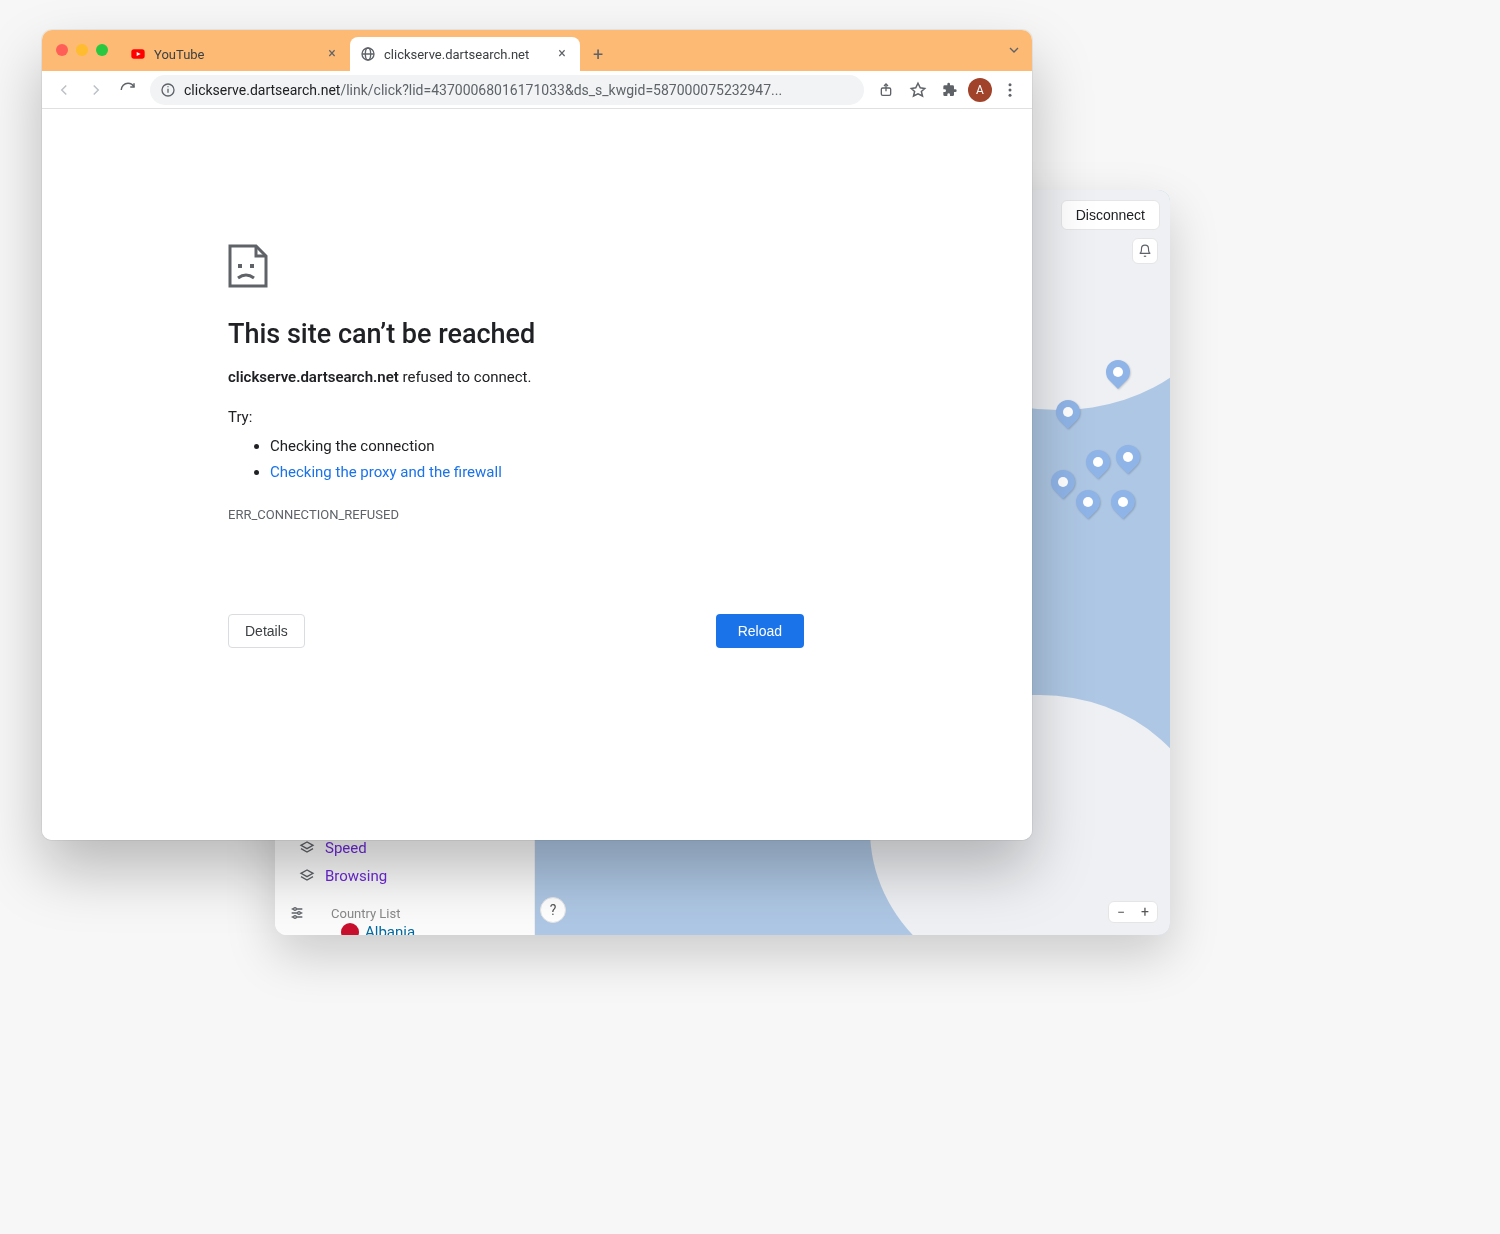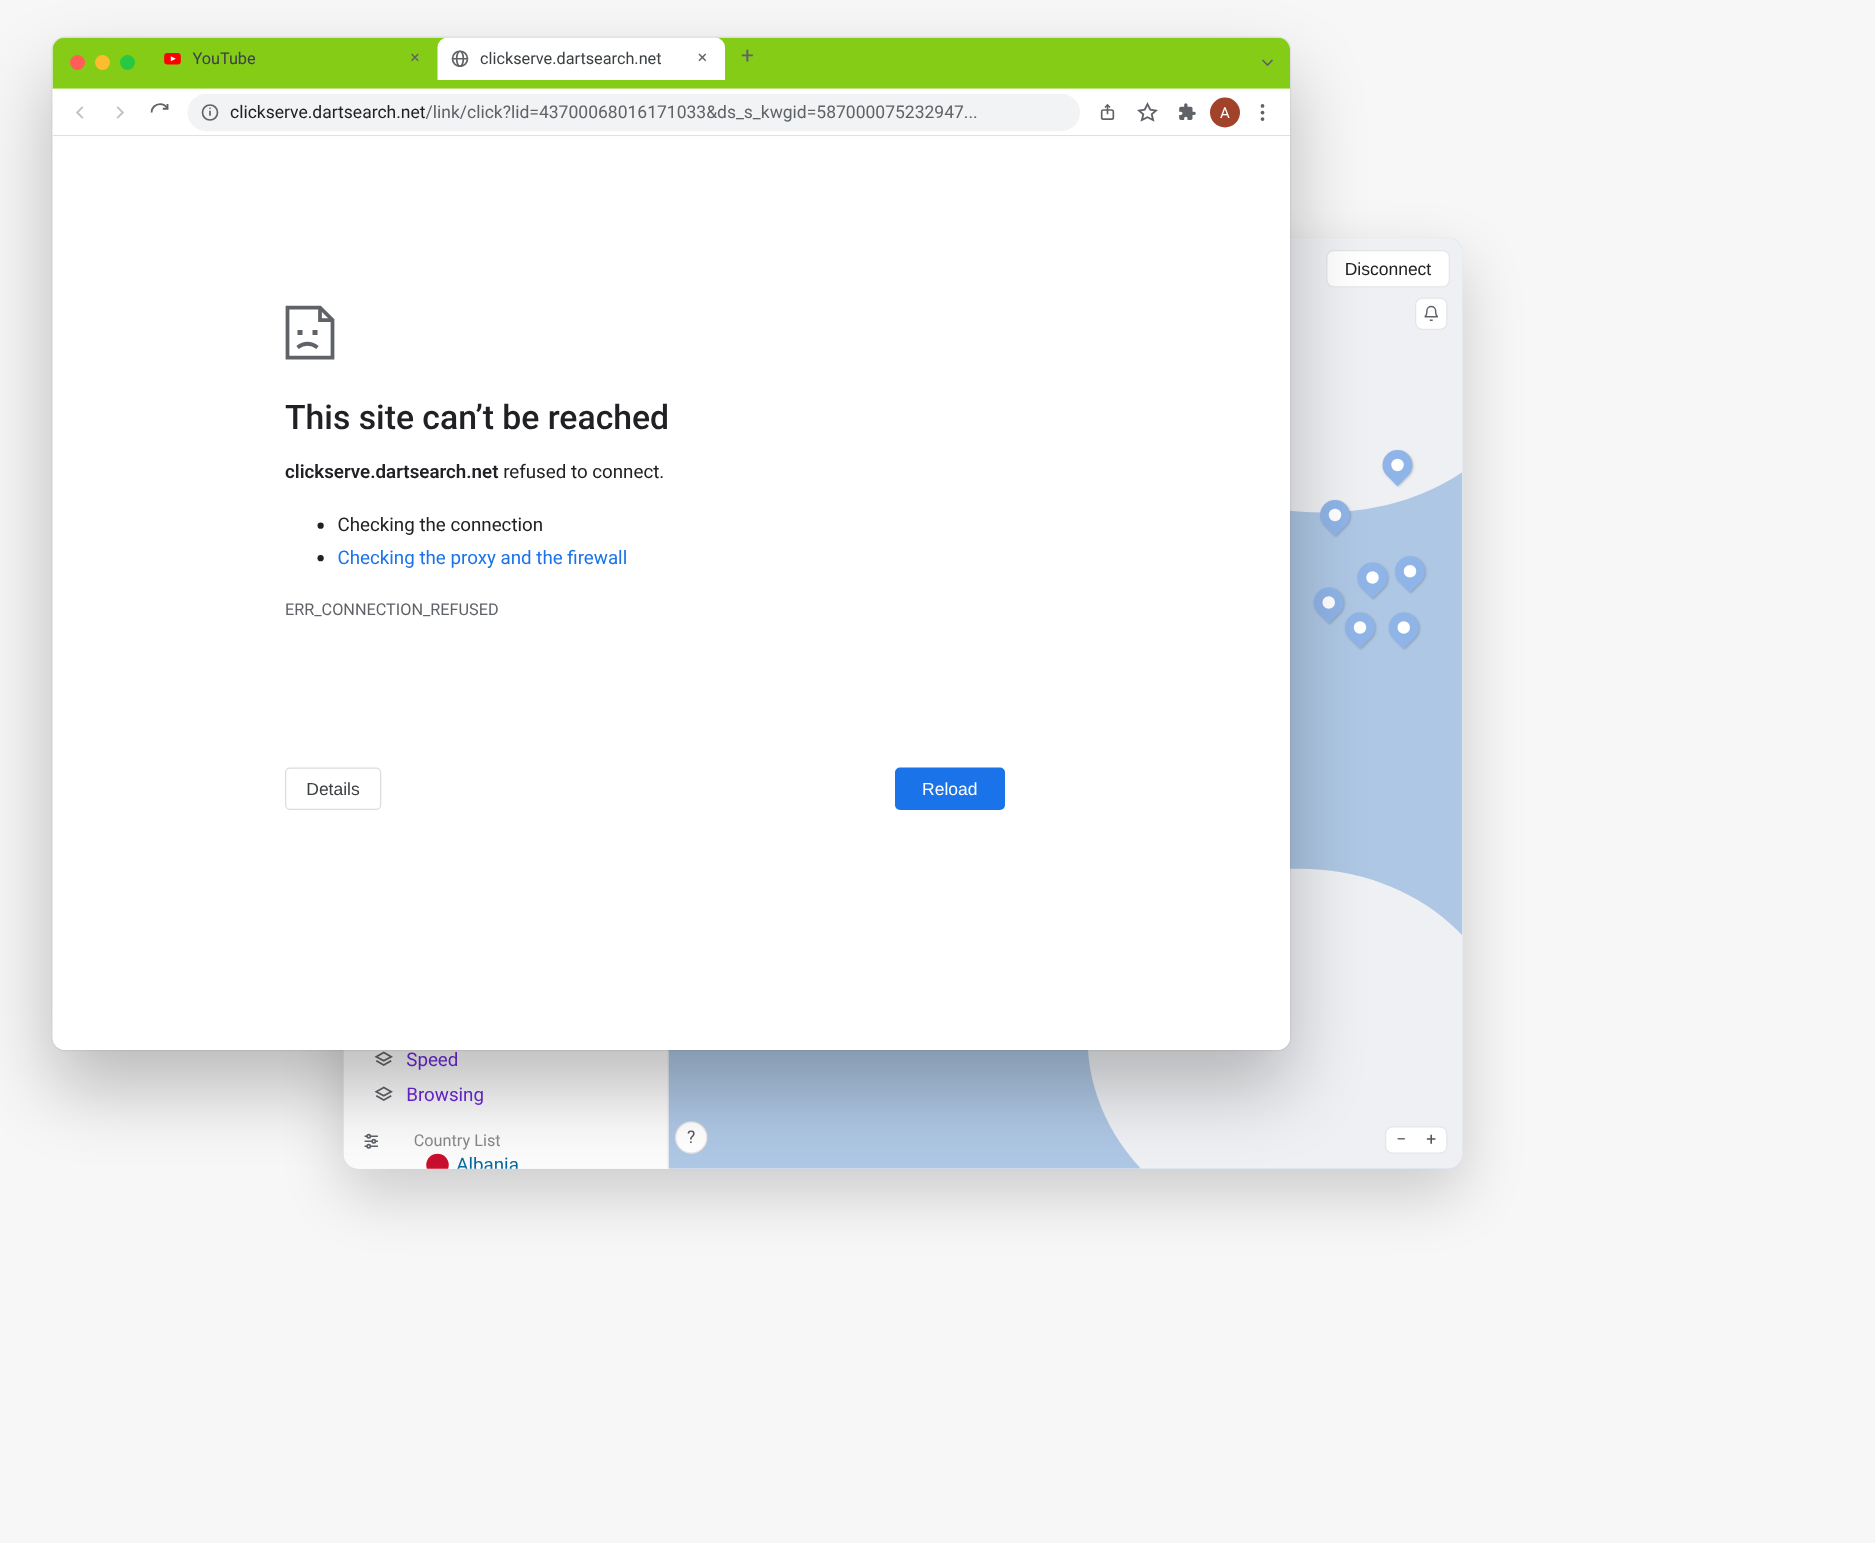--- a/index.html
+++ b/index.html
@@ -91,21 +91,21 @@
   .chrome-window {
     position: absolute;
     left: 42px; top: 30px;
     width: 990px; height: 810px;
     background: #fff;
     border-radius: 10px;
     box-shadow: 0 30px 60px rgba(0,0,0,0.25), 0 0 0 1px rgba(0,0,0,0.05);
     overflow: hidden;
   }
   .tab-strip {
-    height: 41px; background: #84cc16; display:flex; align-items:flex-start;
+    height: 41px; background: #fdba74; display:flex; align-items:flex-end;
     padding-left: 78px;
   }
   .traffic-lights { position:absolute; left:14px; top:14px; display:flex; gap:8px; }
   .tl { width:12px; height:12px; border-radius:50%; }
   .tl.red{background:#ff5f57;} .tl.yellow{background:#febc2e;} .tl.green{background:#28c840;}
   .tab {
     height: 34px; display:flex; align-items:center; gap:8px;
     padding: 0 10px; font-size: 13px; color:#3c4043;
     position: relative;
   }
@@ -345,20 +345,21 @@
           <path d="M28 2 V12 H38" stroke="#5f6368" stroke-width="3" fill="none"></path>
           <rect x="10" y="20" width="4" height="4" fill="#5f6368"></rect>
           <rect x="22" y="20" width="4" height="4" fill="#5f6368"></rect>
           <path d="M10 34 Q18 28 26 34" stroke="#5f6368" stroke-width="3" fill="none"></path>
         </svg>
       </div>
       <h1 class="err-title">This site can’t be reached</h1>
       <p class="err-msg">
         <strong>clickserve.dartsearch.net</strong><span> refused to connect.</span>
       </p>
+      <p class="err-try">Try:</p>
       <ul class="err-list">
         <li><span>Checking the connection</span></li>
         <li><a href="#">Checking the proxy and the firewall</a></li>
       </ul>
       <p class="err-code">ERR_CONNECTION_REFUSED</p>
     </div>
     <div class="err-actions">
       <button class="btn-details">Details</button>
       <button class="btn-reload">Reload</button>
     </div>

